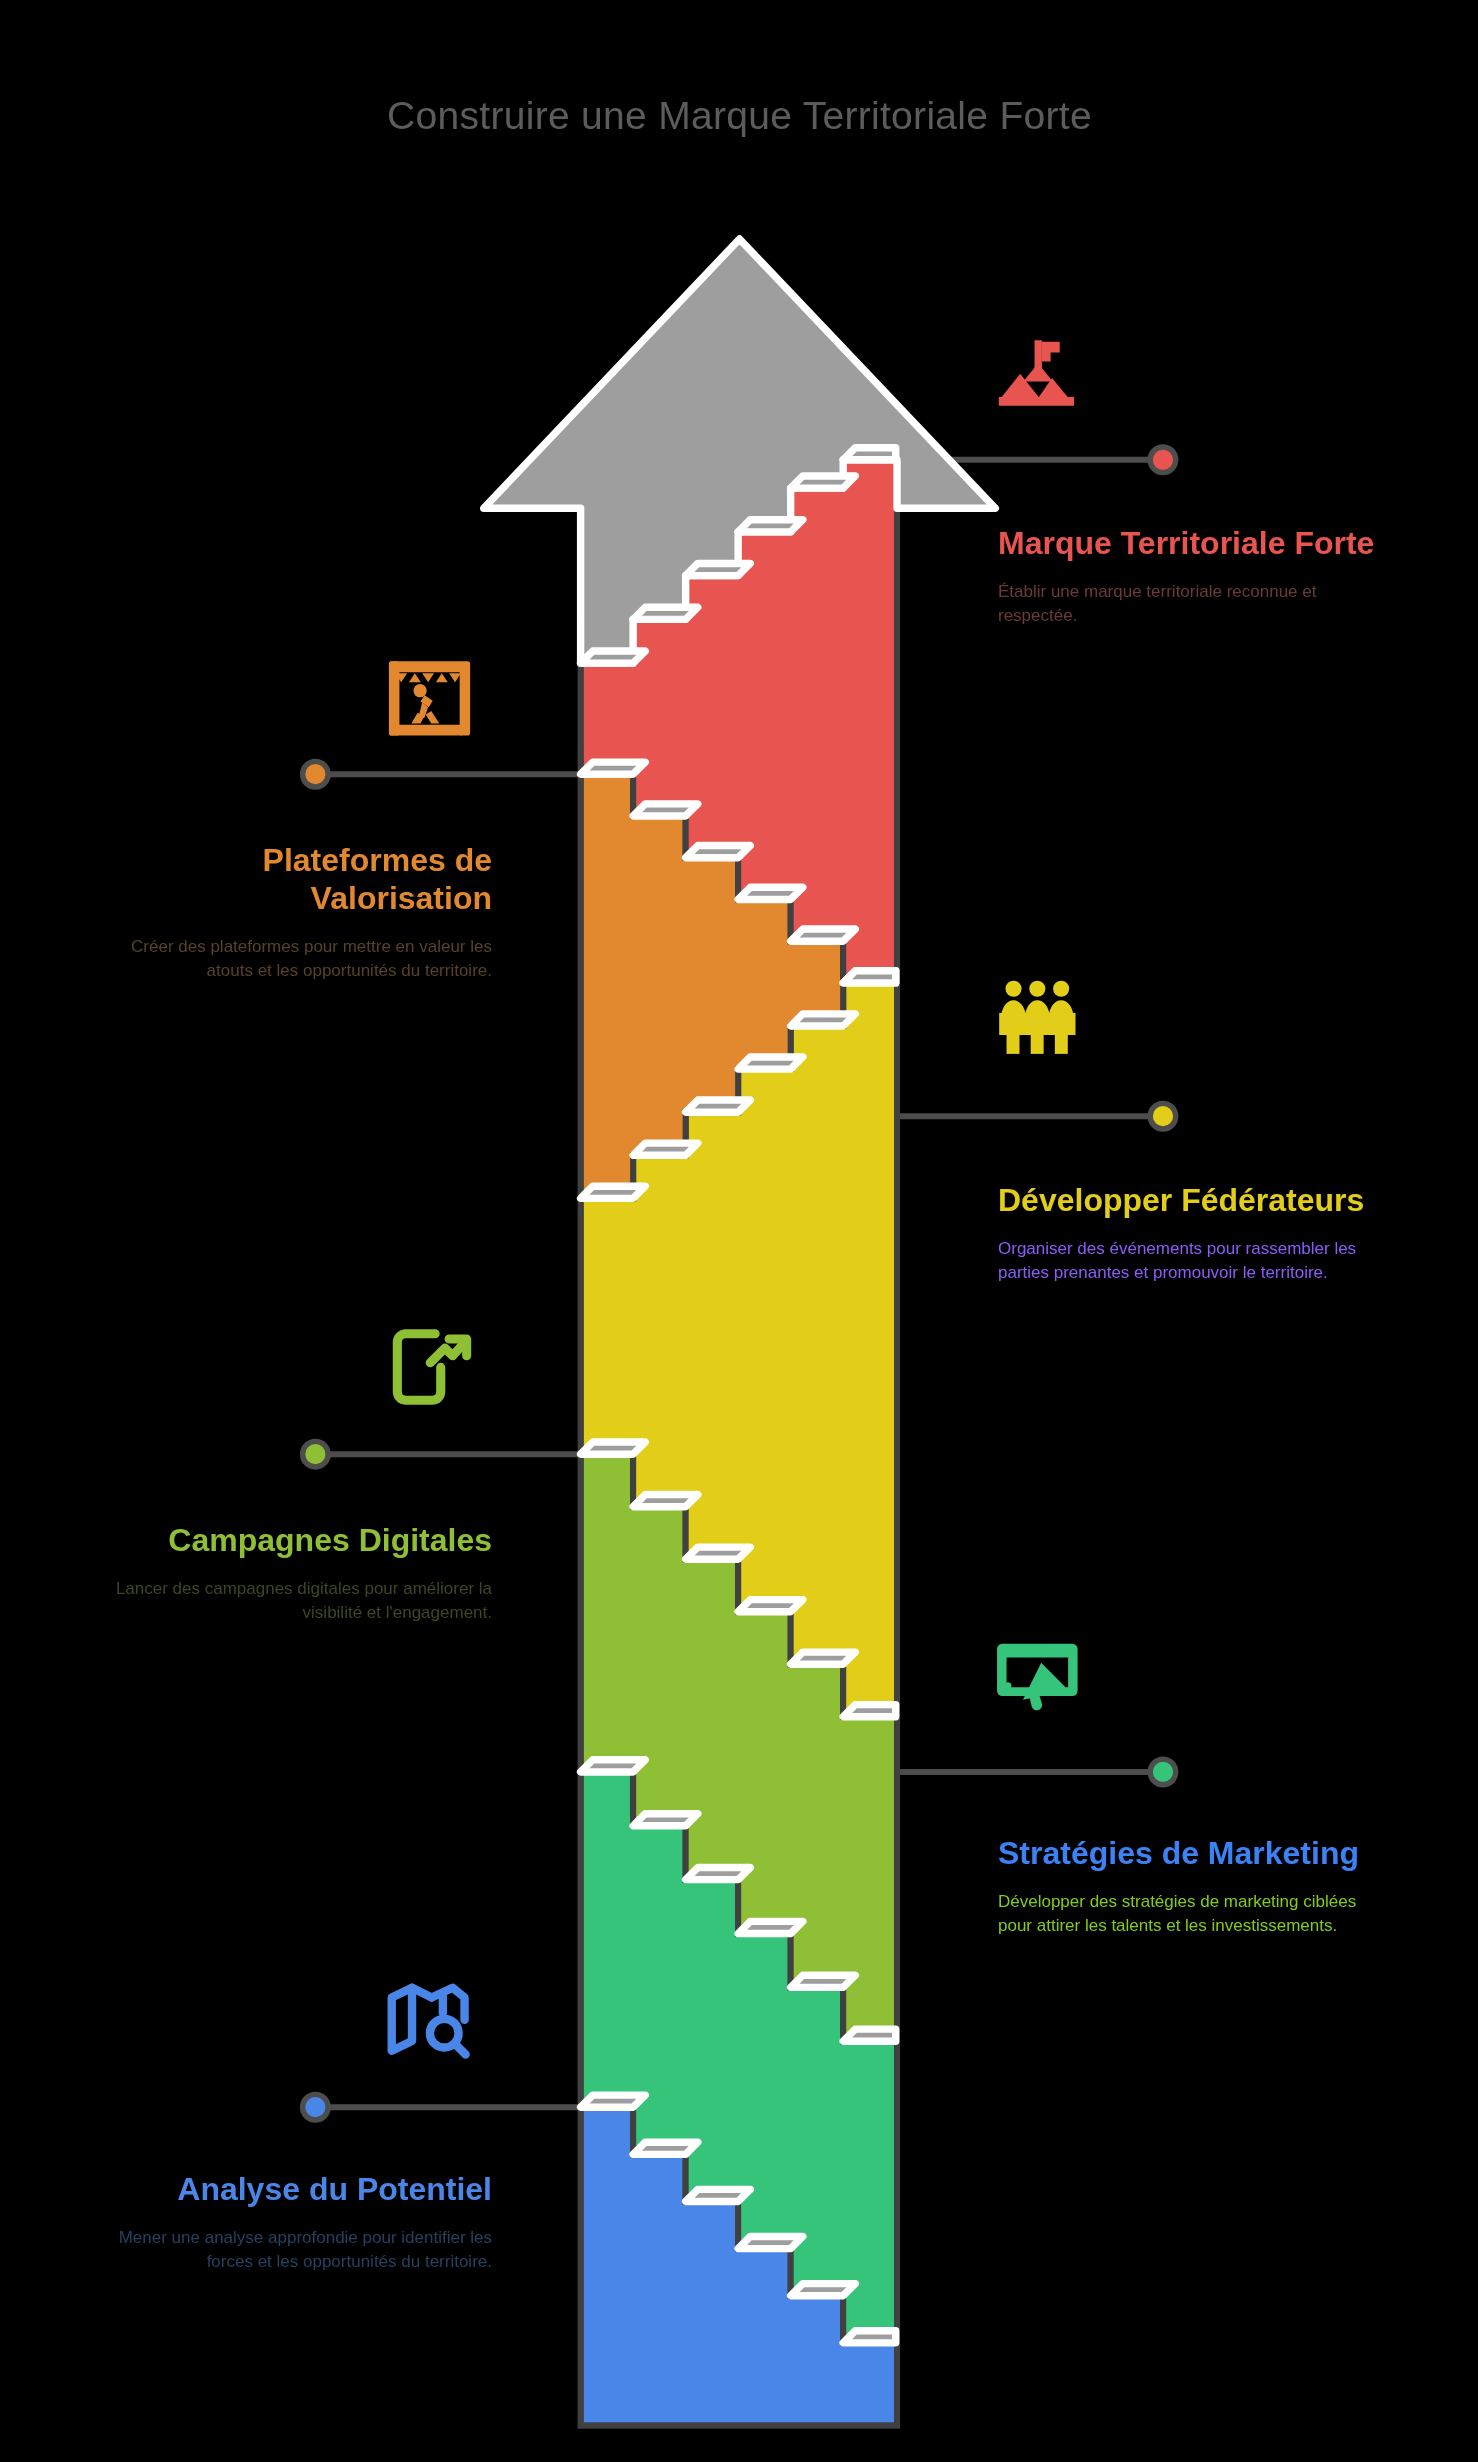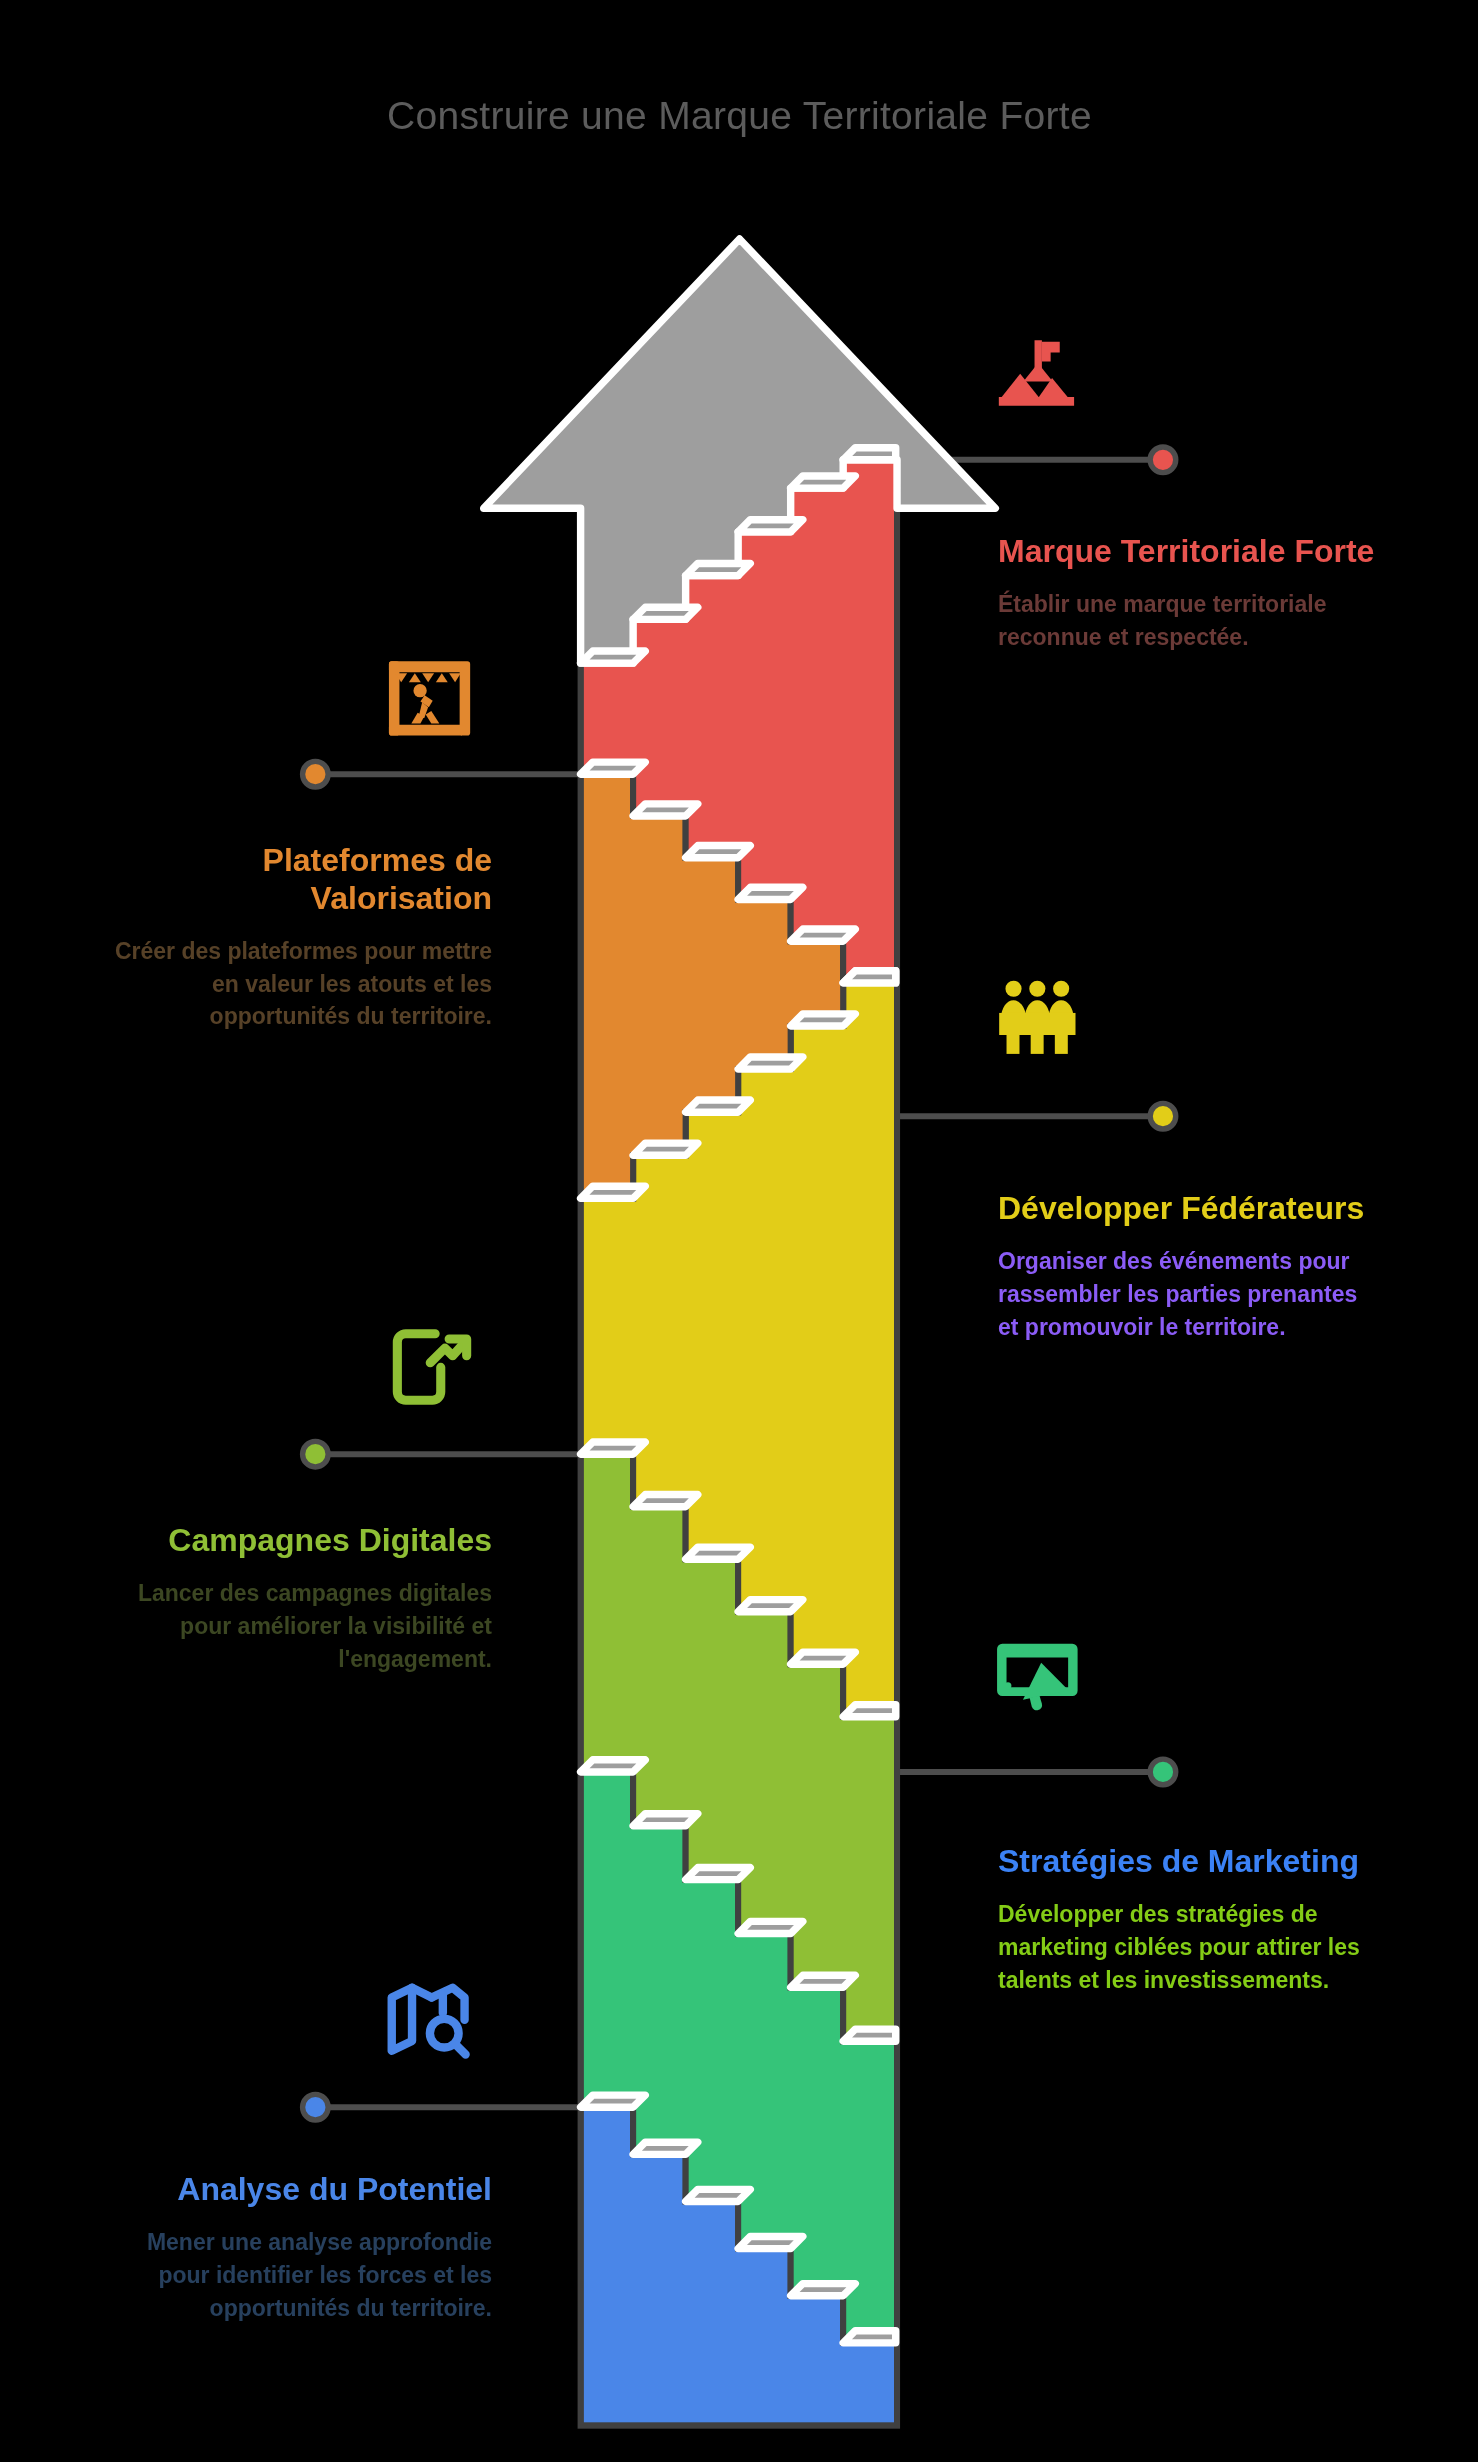--- a/index.html
+++ b/index.html
@@ -10,22 +10,22 @@
   }
   #stage{position:absolute;inset:0;width:1479px;height:2462px;}
   .title{
     position:absolute;left:0;top:94px;width:1479px;text-align:center;
     font-size:39px;color:#5c5c5c;font-weight:400;letter-spacing:0.3px;
   }
   svg.art{position:absolute;left:0;top:0;width:1479px;height:2462px;}
 
   .block{position:absolute;}
   .block .head{font-weight:bold;font-size:32px;line-height:1.18;margin:0 0 17.5px 0;}
-  .block .desc{font-size:23px;line-height:1.42;margin:0;font-weight:bold;}
-  .right{left:998px;width:384px;text-align:left;margin-top:8px;}
+  .block .desc{font-size:17px;line-height:1.42;margin:0;}
+  .right{left:998px;width:384px;text-align:left;}
   .left{width:384px;text-align:right;}
 </style>
 </head>
 <body>
 
 <div id="stage">
 
   <div class="title">Construire une Marque Territoriale Forte</div>
 
   <svg class="art" viewBox="0 0 2196 3657">

